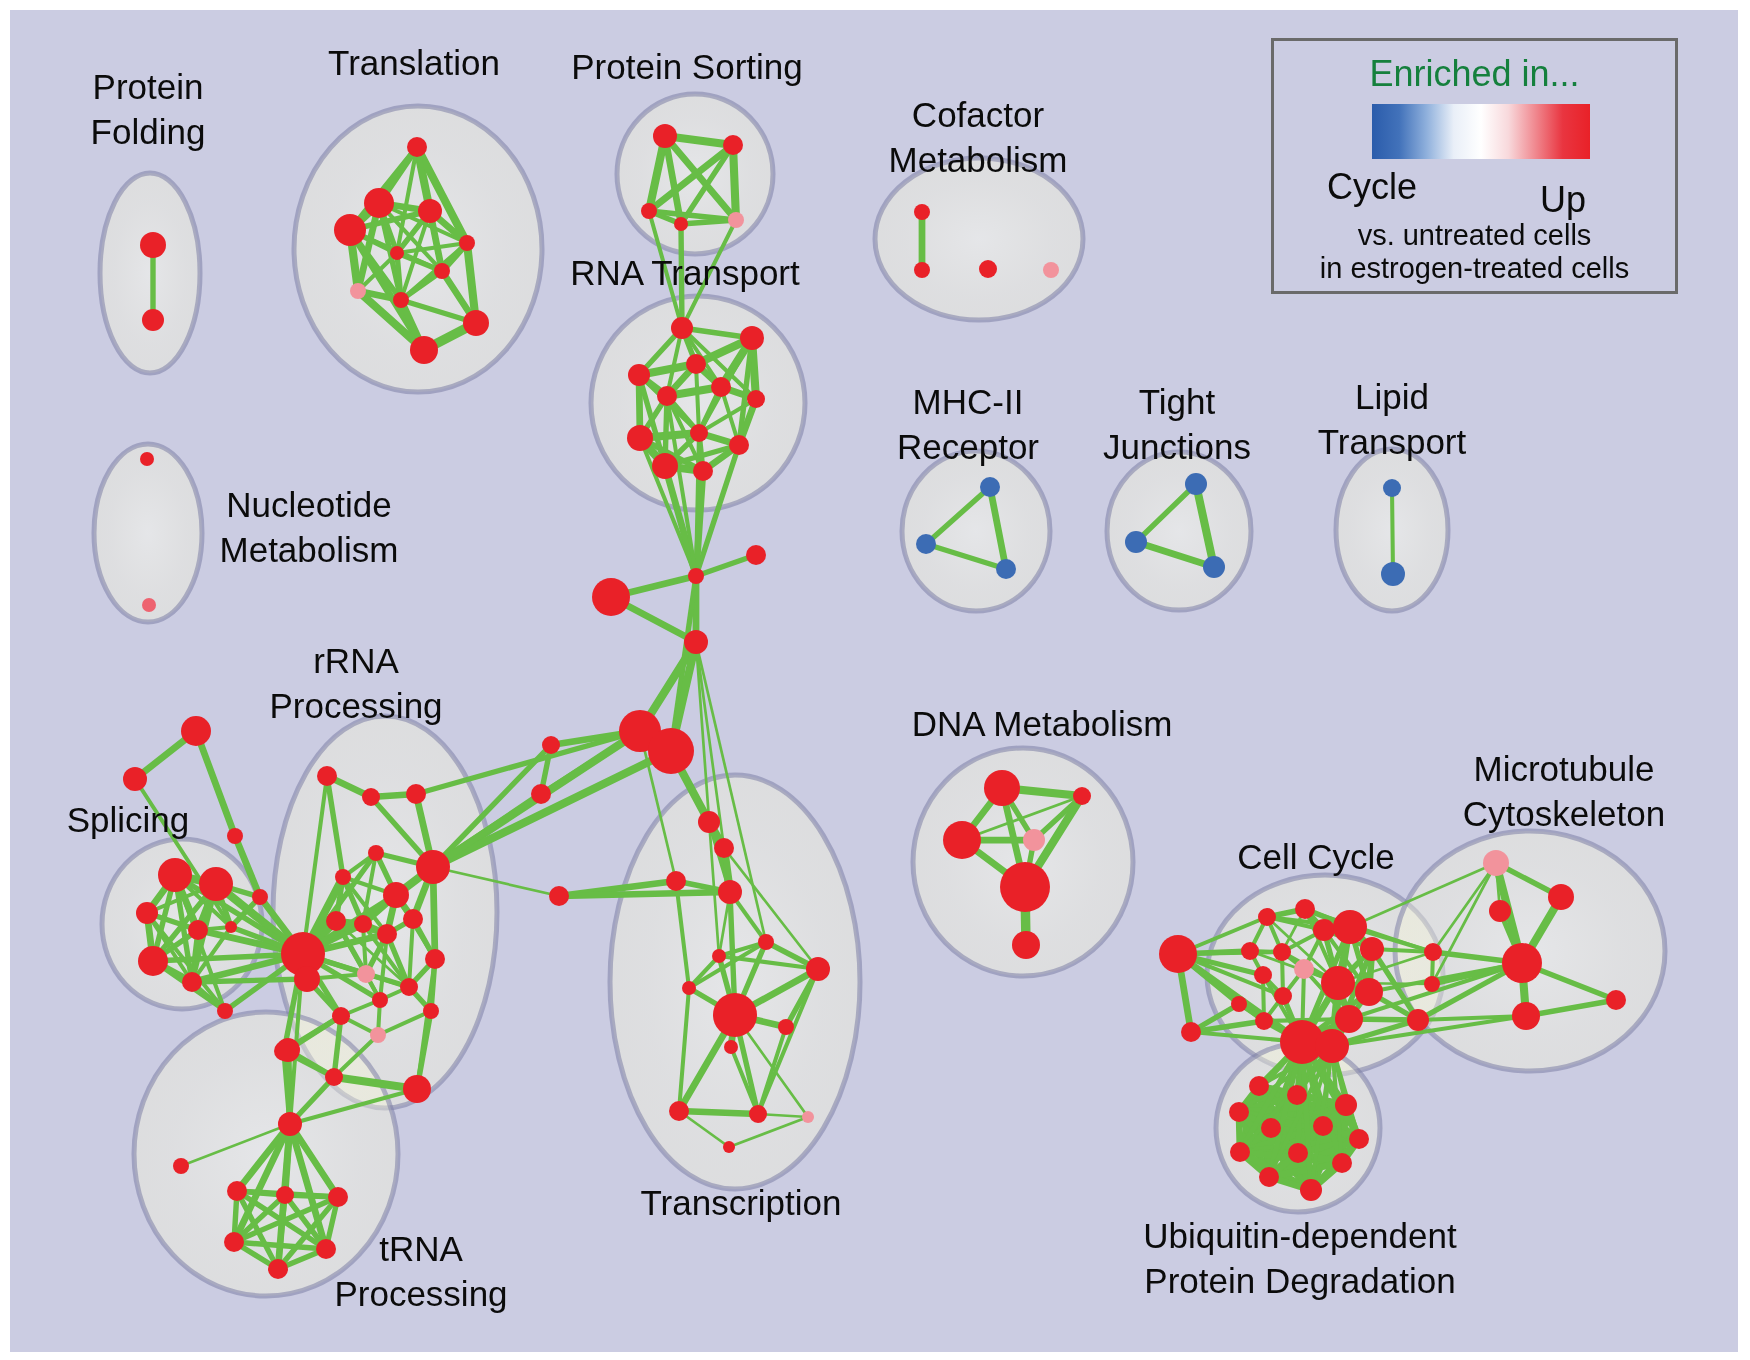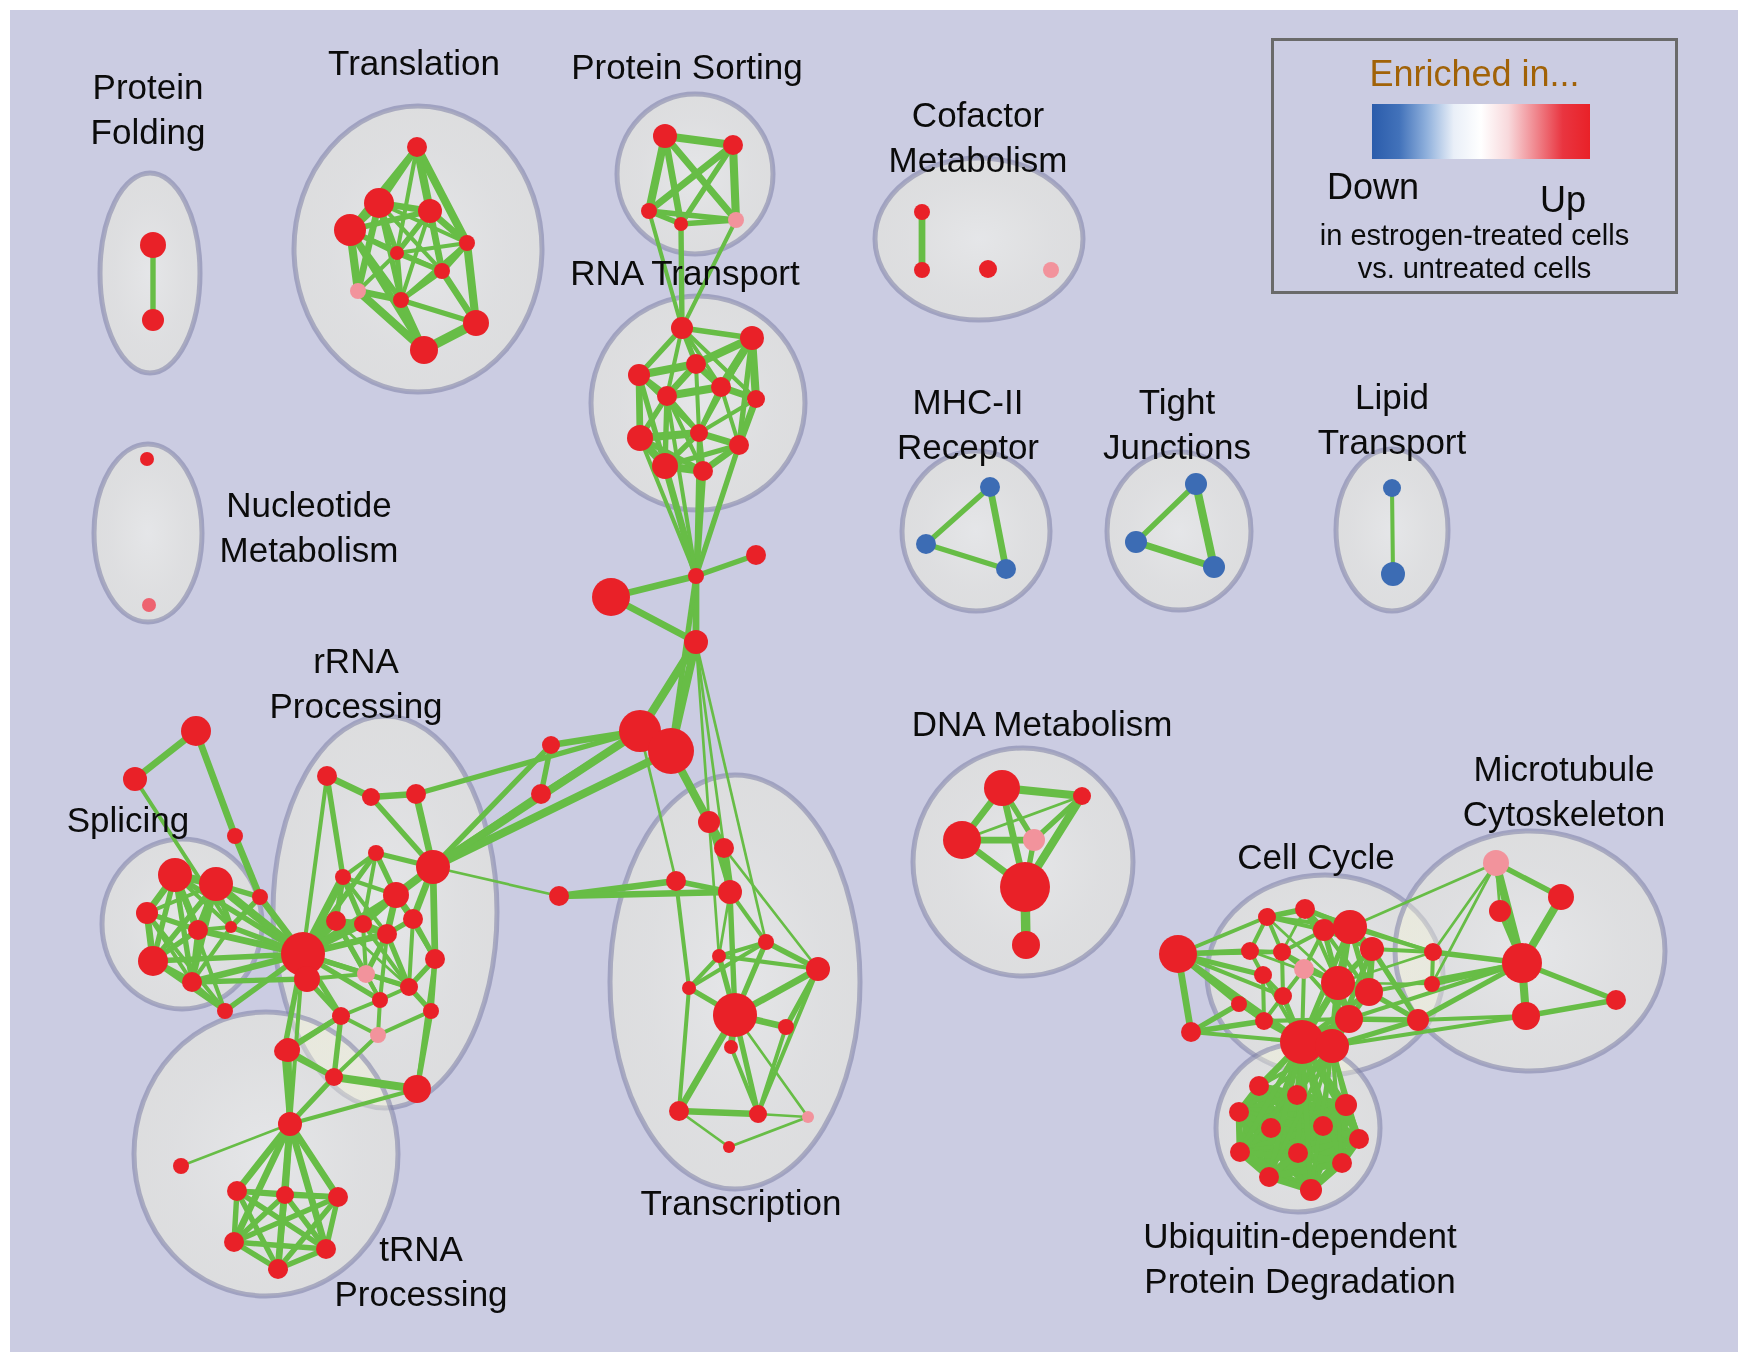--- a/index.html
+++ b/index.html
@@ -1,20 +1,20 @@
 <!DOCTYPE html>
 <html><head>
 <meta charset="utf-8">
 <style>
   html,body{margin:0;padding:0;background:#ffffff;}
   body{width:1750px;height:1360px;position:relative;font-family:"Liberation Sans",sans-serif;}
   #stage{position:absolute;left:0;top:0;width:1532px;height:1360px;}
   svg text{font-family:"Liberation Sans","DejaVu Sans",sans-serif;}
   #legend-box{position:absolute;box-sizing:border-box;border:3px solid #6a6a6a;}
-  #legend-title{position:absolute;width:100%;text-align:center;font-size:36px;color:#a16207;}
+  #legend-title{position:absolute;width:100%;text-align:center;font-size:36px;color:#15803d;}
   #legend-bar{position:absolute;}
   #legend-down,#legend-up{position:absolute;font-size:36px;color:#0b0b0b;}
   #legend-caption{position:absolute;width:100%;text-align:center;font-size:29px;color:#0b0b0b;line-height:33px;}
 </style>
 </head>
 <body>
 
 <div id="stage">
   <svg id="net-svg" xmlns="http://www.w3.org/2000/svg" width="1750" height="1360" viewBox="0 0 1750 1360">
     <defs>
@@ -710,20 +710,20 @@
         <text x="1042" y="736" text-anchor="middle" font-size="35" fill="#0b0b0b"><tspan x="1042" y="736">DNA Metabolism</tspan></text>
         <text x="1316" y="869" text-anchor="middle" font-size="35" fill="#0b0b0b"><tspan x="1316" y="869">Cell Cycle</tspan></text>
         <text x="1564" y="781" text-anchor="middle" font-size="35" fill="#0b0b0b"><tspan x="1564" y="781">Microtubule</tspan><tspan x="1564" y="826">Cytoskeleton</tspan></text>
         <text x="1300" y="1248" text-anchor="middle" font-size="35" fill="#0b0b0b"><tspan x="1300" y="1248">Ubiquitin-dependent</tspan><tspan x="1300" y="1293">Protein Degradation</tspan></text>
       </g>
   </svg>
 
   <div id="legend-box" style="left: 1271px; top: 38px; width: 407px; height: 256px;">
     <div id="legend-title" style="top: 12px;">Enriched in...</div>
     <div id="legend-bar" style="left: 98px; top: 63px; width: 218px; height: 55px; background: linear-gradient(to right, rgb(43, 92, 171), rgb(66, 114, 186), rgb(143, 176, 220), rgb(233, 239, 248), rgb(255, 255, 255), rgb(248, 217, 220), rgb(240, 136, 143), rgb(233, 53, 64), rgb(233, 33, 40));"></div>
-    <div id="legend-down" style="left: 53px; top: 125px;">Down</div>
+    <div id="legend-down" style="left: 53px; top: 125px;">Cycle</div>
     <div id="legend-up" style="left: 266px; top: 138px; text-align: center;">Up</div>
     <div id="legend-caption" style="top: 178px;">
+      <div>vs. untreated cells</div>
       <div>in estrogen-treated cells</div>
-      <div>vs. untreated cells</div>
     </div>
   </div>
 </div>
 
 </body></html>

